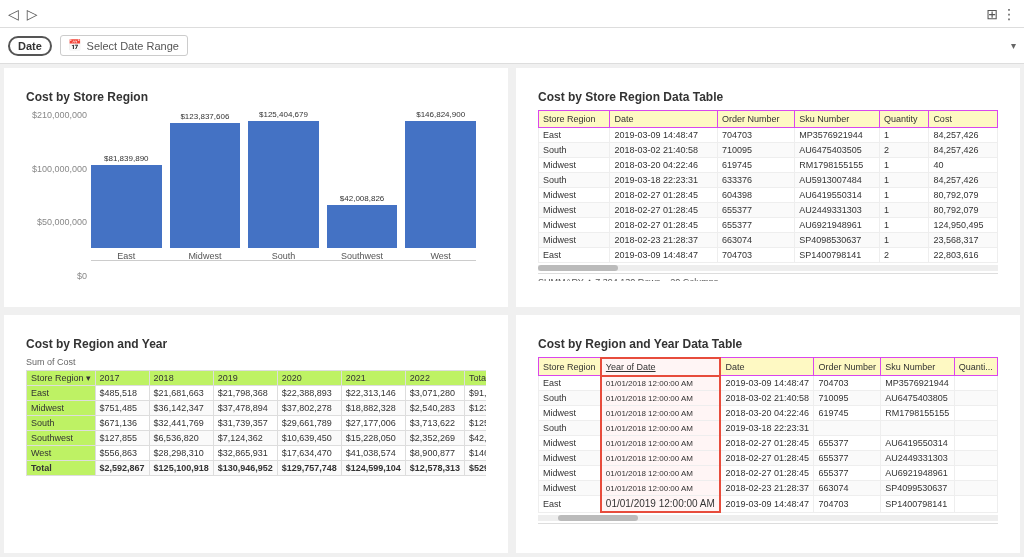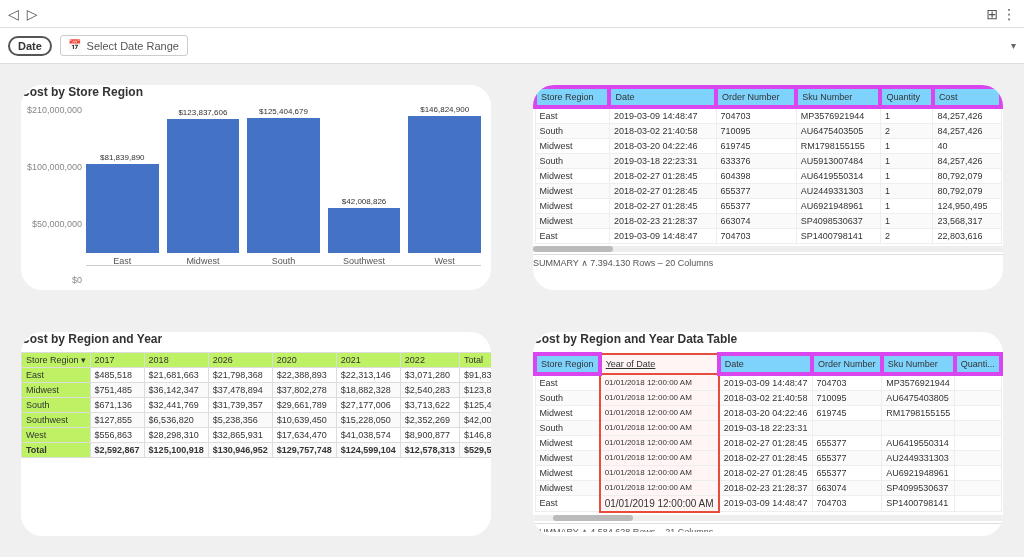--- a/index.html
+++ b/index.html
@@ -10,37 +10,37 @@
     .top-bar-btn { background: none; border: none; cursor: pointer; font-size: 14px; color: #555; }
     .top-bar-right { display: flex; gap: 4px; }
 
     .filter-bar { background: #fff; border-bottom: 1px solid #ddd; padding: 4px 8px; display: flex; align-items: center; gap: 8px; height: 36px; position: relative; }
     .filter-label { font-weight: bold; font-size: 11px; color: #333; border: 2px solid #555; border-radius: 12px; padding: 2px 8px; }
     .filter-select-btn { display: flex; align-items: center; gap: 4px; border: 1px solid #ccc; border-radius: 3px; padding: 3px 8px; background: #fff; cursor: pointer; font-size: 11px; color: #555; }
     .filter-dropdown-arrow { font-size: 10px; color: #666; position: absolute; right: 8px; }
 
     .main-content { display: grid; grid-template-columns: 1fr 1fr; grid-template-rows: 1fr 1fr; gap: 0; height: calc(557px - 64px); background: #f0f0f0; }
 
-    .panel { background: #fff; margin: 21px; padding: 0; overflow: hidden; position: relative; border-radius: 21px; }
+    .panel { background: #fff; margin: 4px; padding: 22px; overflow: hidden; position: relative; }
     .panel-title { font-size: 12px; font-weight: bold; color: #333; margin-bottom: 6px; }
 
     
     .chart-area { position: relative; width: 100%; height: calc(100% - 24px); }
     .y-axis { position: absolute; left: 0; top: 0; height: 100%; display: flex; flex-direction: column; justify-content: space-between; font-size: 9px; color: #888; width: 65px; text-align: right; padding-right: 4px; }
     .bars-container { position: absolute; left: 65px; right: 10px; top: 0; bottom: 20px; display: flex; align-items: flex-end; gap: 8px; }
     .bar-group { display: flex; flex-direction: column; align-items: center; flex: 1; height: 100%; justify-content: flex-end; }
     .bar { background: #4472c4; width: 100%; position: relative; min-width: 30px; }
     .bar-label-top { font-size: 8px; color: #333; text-align: center; margin-bottom: 2px; white-space: nowrap; }
     .bar-label-bottom { font-size: 9px; color: #555; margin-top: 3px; }
     .x-axis-line { position: absolute; left: 65px; right: 10px; bottom: 20px; height: 1px; background: #ccc; }
 
     
     .data-table-container { overflow: auto; height: calc(100% - 24px); }
     table { width: 100%; border-collapse: collapse; font-size: 9px; }
-    th { background: #7dd3fc; border: 4px solid #d946ef; padding: 3px 4px; text-align: left; font-weight: normal; color: #333; white-space: nowrap; position: sticky; top: 0; }
+    th { background: #fef9c3; border: 1px solid #d946ef; padding: 3px 4px; text-align: left; font-weight: normal; color: #333; white-space: nowrap; position: sticky; top: 0; }
     td { border: 1px solid #eee; padding: 2px 4px; white-space: nowrap; color: #333; }
     tr:nth-child(even) td { background: #fafafa; }
     .summary-bar { font-size: 9px; color: #555; padding: 3px 0; border-top: 1px solid #ddd; margin-top: 2px; }
     .scroll-indicator { width: 100%; height: 6px; background: #eee; position: relative; margin-top: 2px; }
     .scroll-thumb { height: 6px; background: #bbb; border-radius: 3px; position: absolute; }
 
     
     .pivot-table { width: 100%; border-collapse: collapse; font-size: 9px; }
     .pivot-table th, .pivot-table td { border: 1px solid #ddd; padding: 2px 4px; white-space: nowrap; }
     .pivot-table th { background: #bef264; font-weight: normal; }
@@ -108,20 +108,21 @@
     <div class="bar-label-top">$146,824,900</div>
     <div class="bar" style="height:98%;"></div>
     <div class="bar-label-bottom">West</div>
   </div>
         </div>
       <div class="x-axis-line"></div>
     </div>
   </div>
 
   <div class="panel">
+    <div class="panel-title">Cost by Store Region Data Table</div>
     <div class="data-table-container">
       <table>
         <thead>
           <tr id="store-region-thead">
               <th>Store Region</th>
               <th>Date</th>
               <th>Order Number</th>
               <th>Sku Number</th>
               <th>Quantity</th>
               <th>Cost</th>
@@ -204,28 +205,29 @@
       </table>
       <div class="scroll-indicator">
         <div class="scroll-thumb" style="left:0;width:80px;"></div>
       </div>
       <div class="summary-bar">SUMMARY  ∧  7,394,130 Rows – 20 Columns</div>
     </div>
   </div>
 
   <div class="panel">
     <div class="panel-title">Cost by Region and Year</div>
+    <div style="font-size:9px;color:#666;margin-bottom:3px;">Sum of Cost</div>
     <div class="data-table-container">
       <table class="pivot-table">
         <thead>
           <tr id="pivot-thead">
               <th>Store Region ▾</th>
               <th>2017</th>
               <th>2018</th>
-              <th>2026</th>
+              <th>2019</th>
               <th>2020</th>
               <th>2021</th>
               <th>2022</th>
               <th>Total</th>
             </tr>
         </thead>
         <tbody id="pivot-tbody">
             <tr>
               <th>East</th>
               <td>$485,518</td>
@@ -253,21 +255,21 @@
               <td>$31,739,357</td>
               <td>$29,661,789</td>
               <td>$27,177,006</td>
               <td>$3,713,622</td>
               <td>$125,404,679</td>
             </tr>
             <tr>
               <th>Southwest</th>
               <td>$127,855</td>
               <td>$6,536,820</td>
-              <td>$5,238,356</td>
+              <td>$7,124,362</td>
               <td>$10,639,450</td>
               <td>$15,228,050</td>
               <td>$2,352,269</td>
               <td>$42,008,826</td>
             </tr>
             <tr>
               <th>West</th>
               <td>$556,863</td>
               <td>$28,298,310</td>
               <td>$32,865,931</td>

